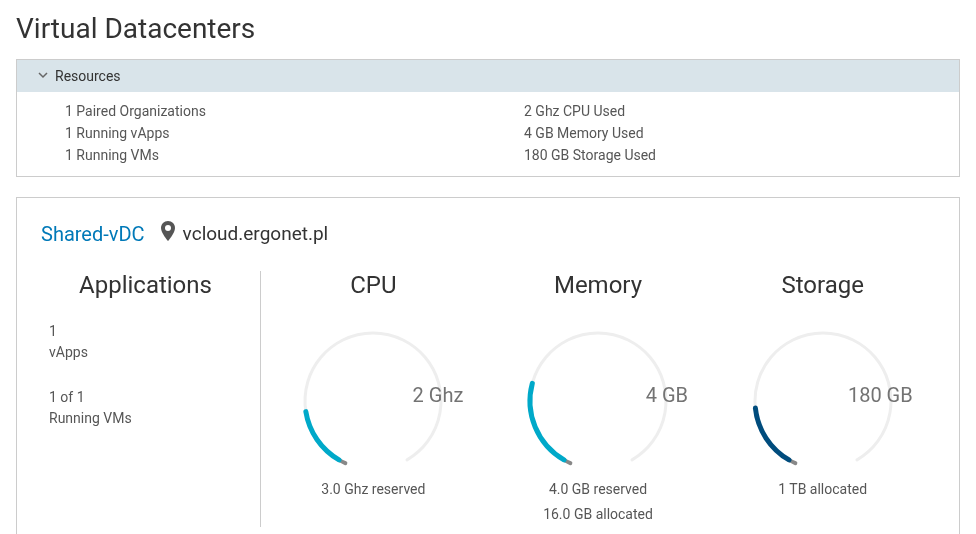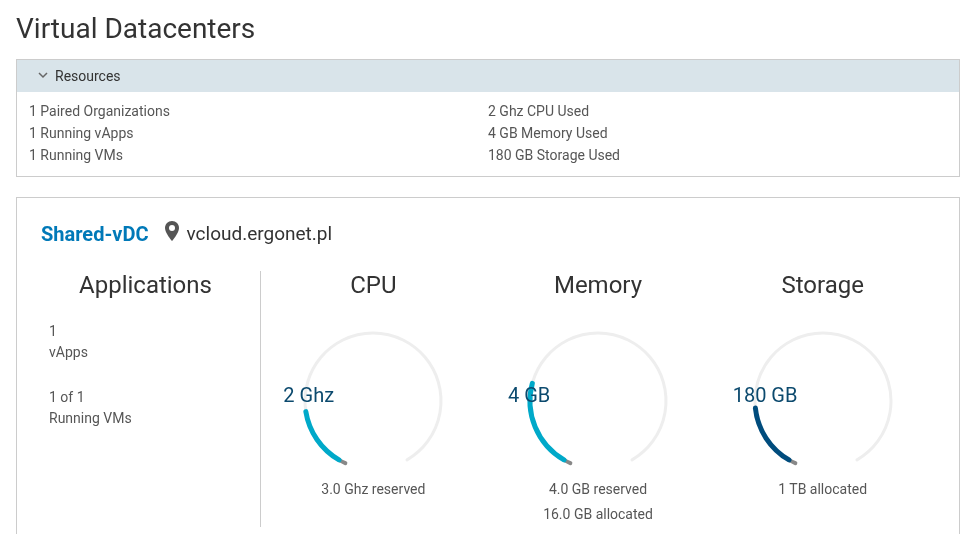--- a/index.html
+++ b/index.html
@@ -29,39 +29,40 @@
     font-size: 14px;
     color: #333;
   }
   .resources-header svg { margin-right: 6px; }
   .resources-body {
     display: flex;
     padding: 8px 12px 10px 12px;
   }
   .resources-col {
     flex: 1;
+    margin-left: 36px;
   }
   .resources-col div {
     padding: 3px 0;
     color: #565656;
   }
   .vdc-card {
     border: 1px solid #ccc;
     padding: 22px 24px 28px 24px;
   }
   .vdc-card-header {
     display: flex;
     align-items: center;
     gap: 14px;
     margin-bottom: 24px;
   }
   .vdc-name {
     color: #0079b8;
     font-size: 20px;
-    font-weight: 700;
+    font-weight: 400;
   }
   .vdc-location {
     display: flex;
     align-items: center;
     gap: 6px;
     color: #333;
     font-size: 19px;
   }
   .vdc-body {
     display: flex;
@@ -101,22 +102,22 @@
     margin: 0 auto;
   }
   .gauge-wrap svg {
     width: 180px;
     height: 150px;
   }
   .gauge-value {
     position: absolute;
     top: 62px;
     left: 0; right: 0;
-    text-align: left;
-    color: #0c4a6e;
+    text-align: right;
+    color: #737373;
     font-size: 20px;
   }
   .gauge-caption {
     font-size: 14px;
     color: #565656;
     margin-top: 6px;
     line-height: 1.8;
   }
 </style>
 </head>

